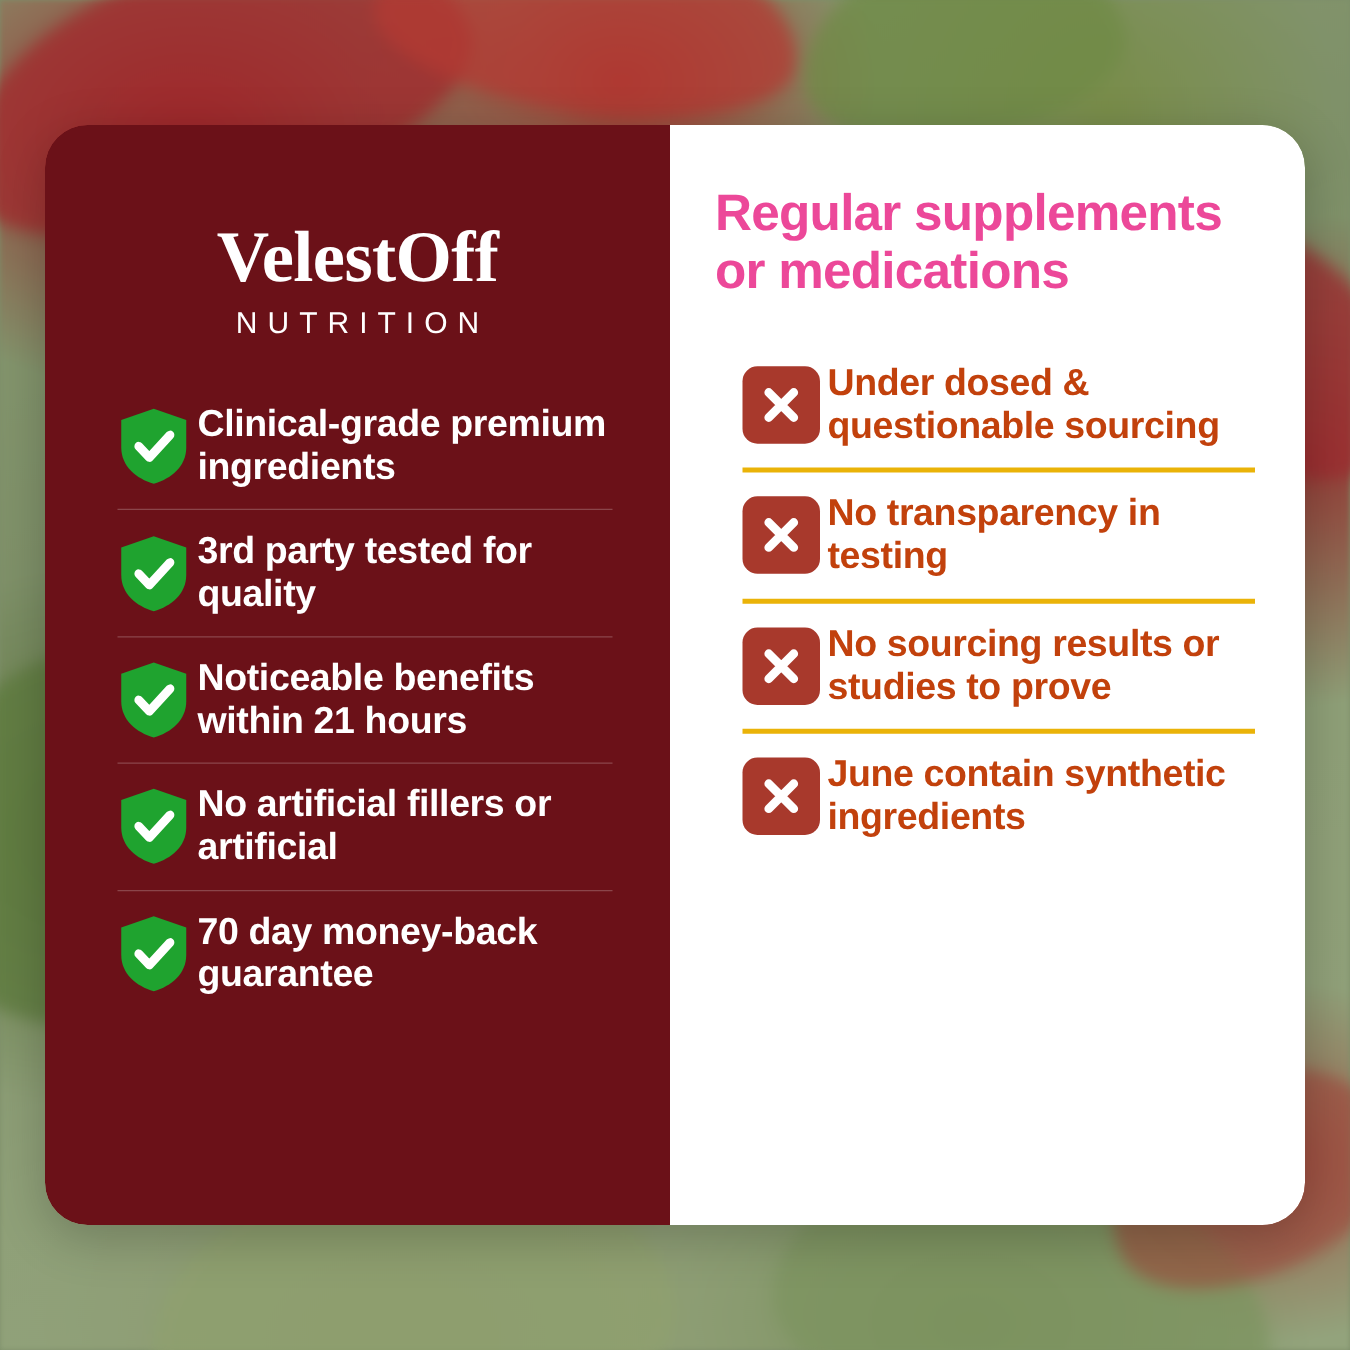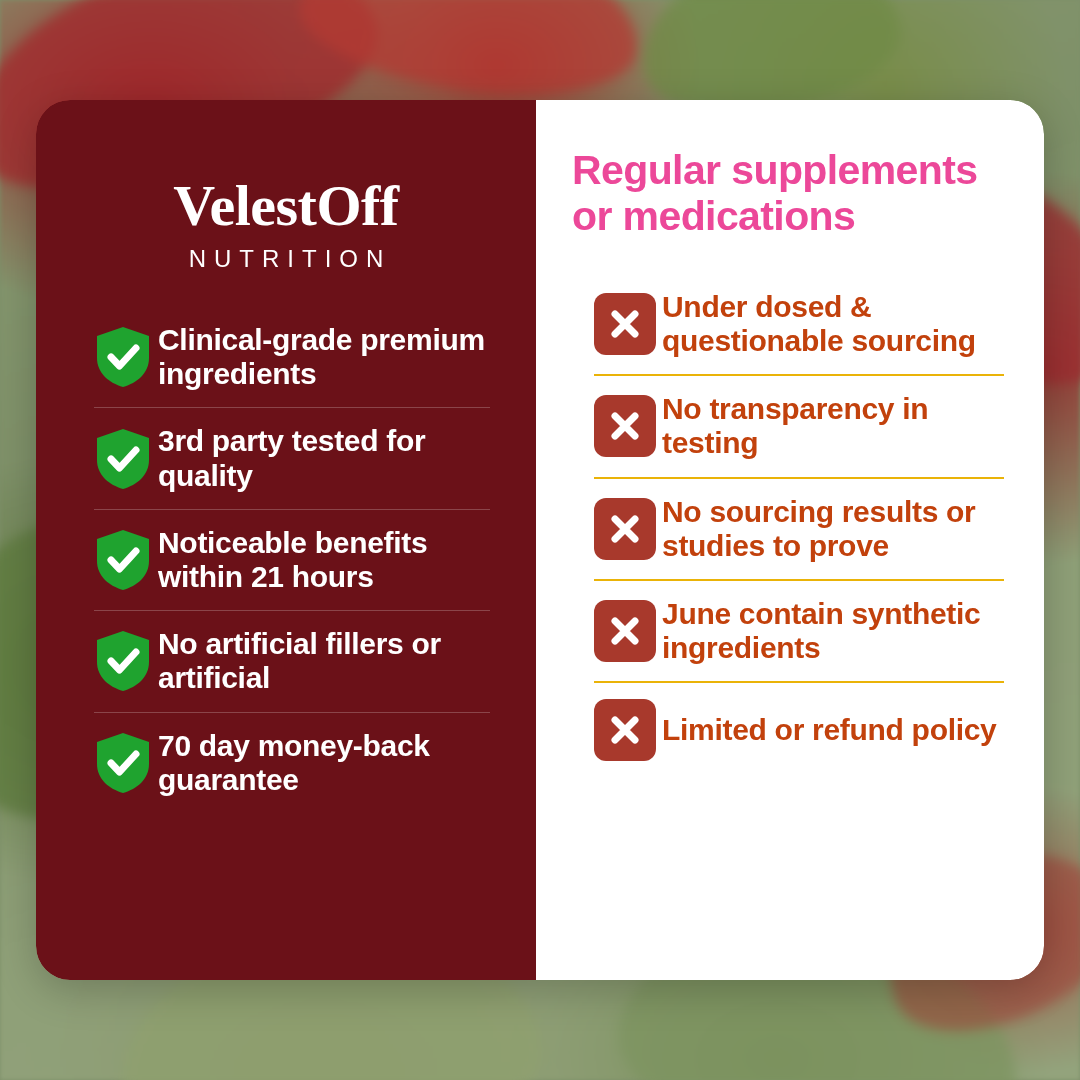--- a/index.html
+++ b/index.html
@@ -126,21 +126,21 @@
   .col-right .list { padding: 0 4px 0 22px; }
 
   .row {
     display: flex;
     align-items: center;
     gap: 6px;
     padding: 16px 0;
     min-height: 92px;
   }
   .row + .row { border-top: 1px solid rgba(255,255,255,0.22); }
-  .col-right .row + .row { border-top: 2px solid #eab308; }
+  .col-right .row + .row { border-top: 4px solid #eab308; }
 
   .row-text {
     font-size: 30px;
     font-weight: 700;
     line-height: 1.14;
     letter-spacing: -0.3px;
   }
   .col-left .row-text { color: #ffffff; }
   .col-right .row-text { color: #c2410c; }
 
@@ -277,25 +277,17 @@
 
       <div class="row">
         <span class="xbox">
           <svg width="34" height="34" viewBox="0 0 34 34" xmlns="http://www.w3.org/2000/svg">
             <path d="M7 7 L27 27 M27 7 L7 27" stroke="#ffffff" stroke-width="7" stroke-linecap="round"></path>
           </svg>
         </span>
         <span class="row-text">June contain synthetic ingredients</span>
       </div>
 
-      <div class="row">
-        <span class="xbox">
-          <svg width="34" height="34" viewBox="0 0 34 34" xmlns="http://www.w3.org/2000/svg">
-            <path d="M7 7 L27 27 M27 7 L7 27" stroke="#ffffff" stroke-width="7" stroke-linecap="round"></path>
-          </svg>
-        </span>
-        <span class="row-text">Limited or refund policy</span>
-      </div>
 
     </div>
   </div>
 
 </div>
 
 </body></html>

